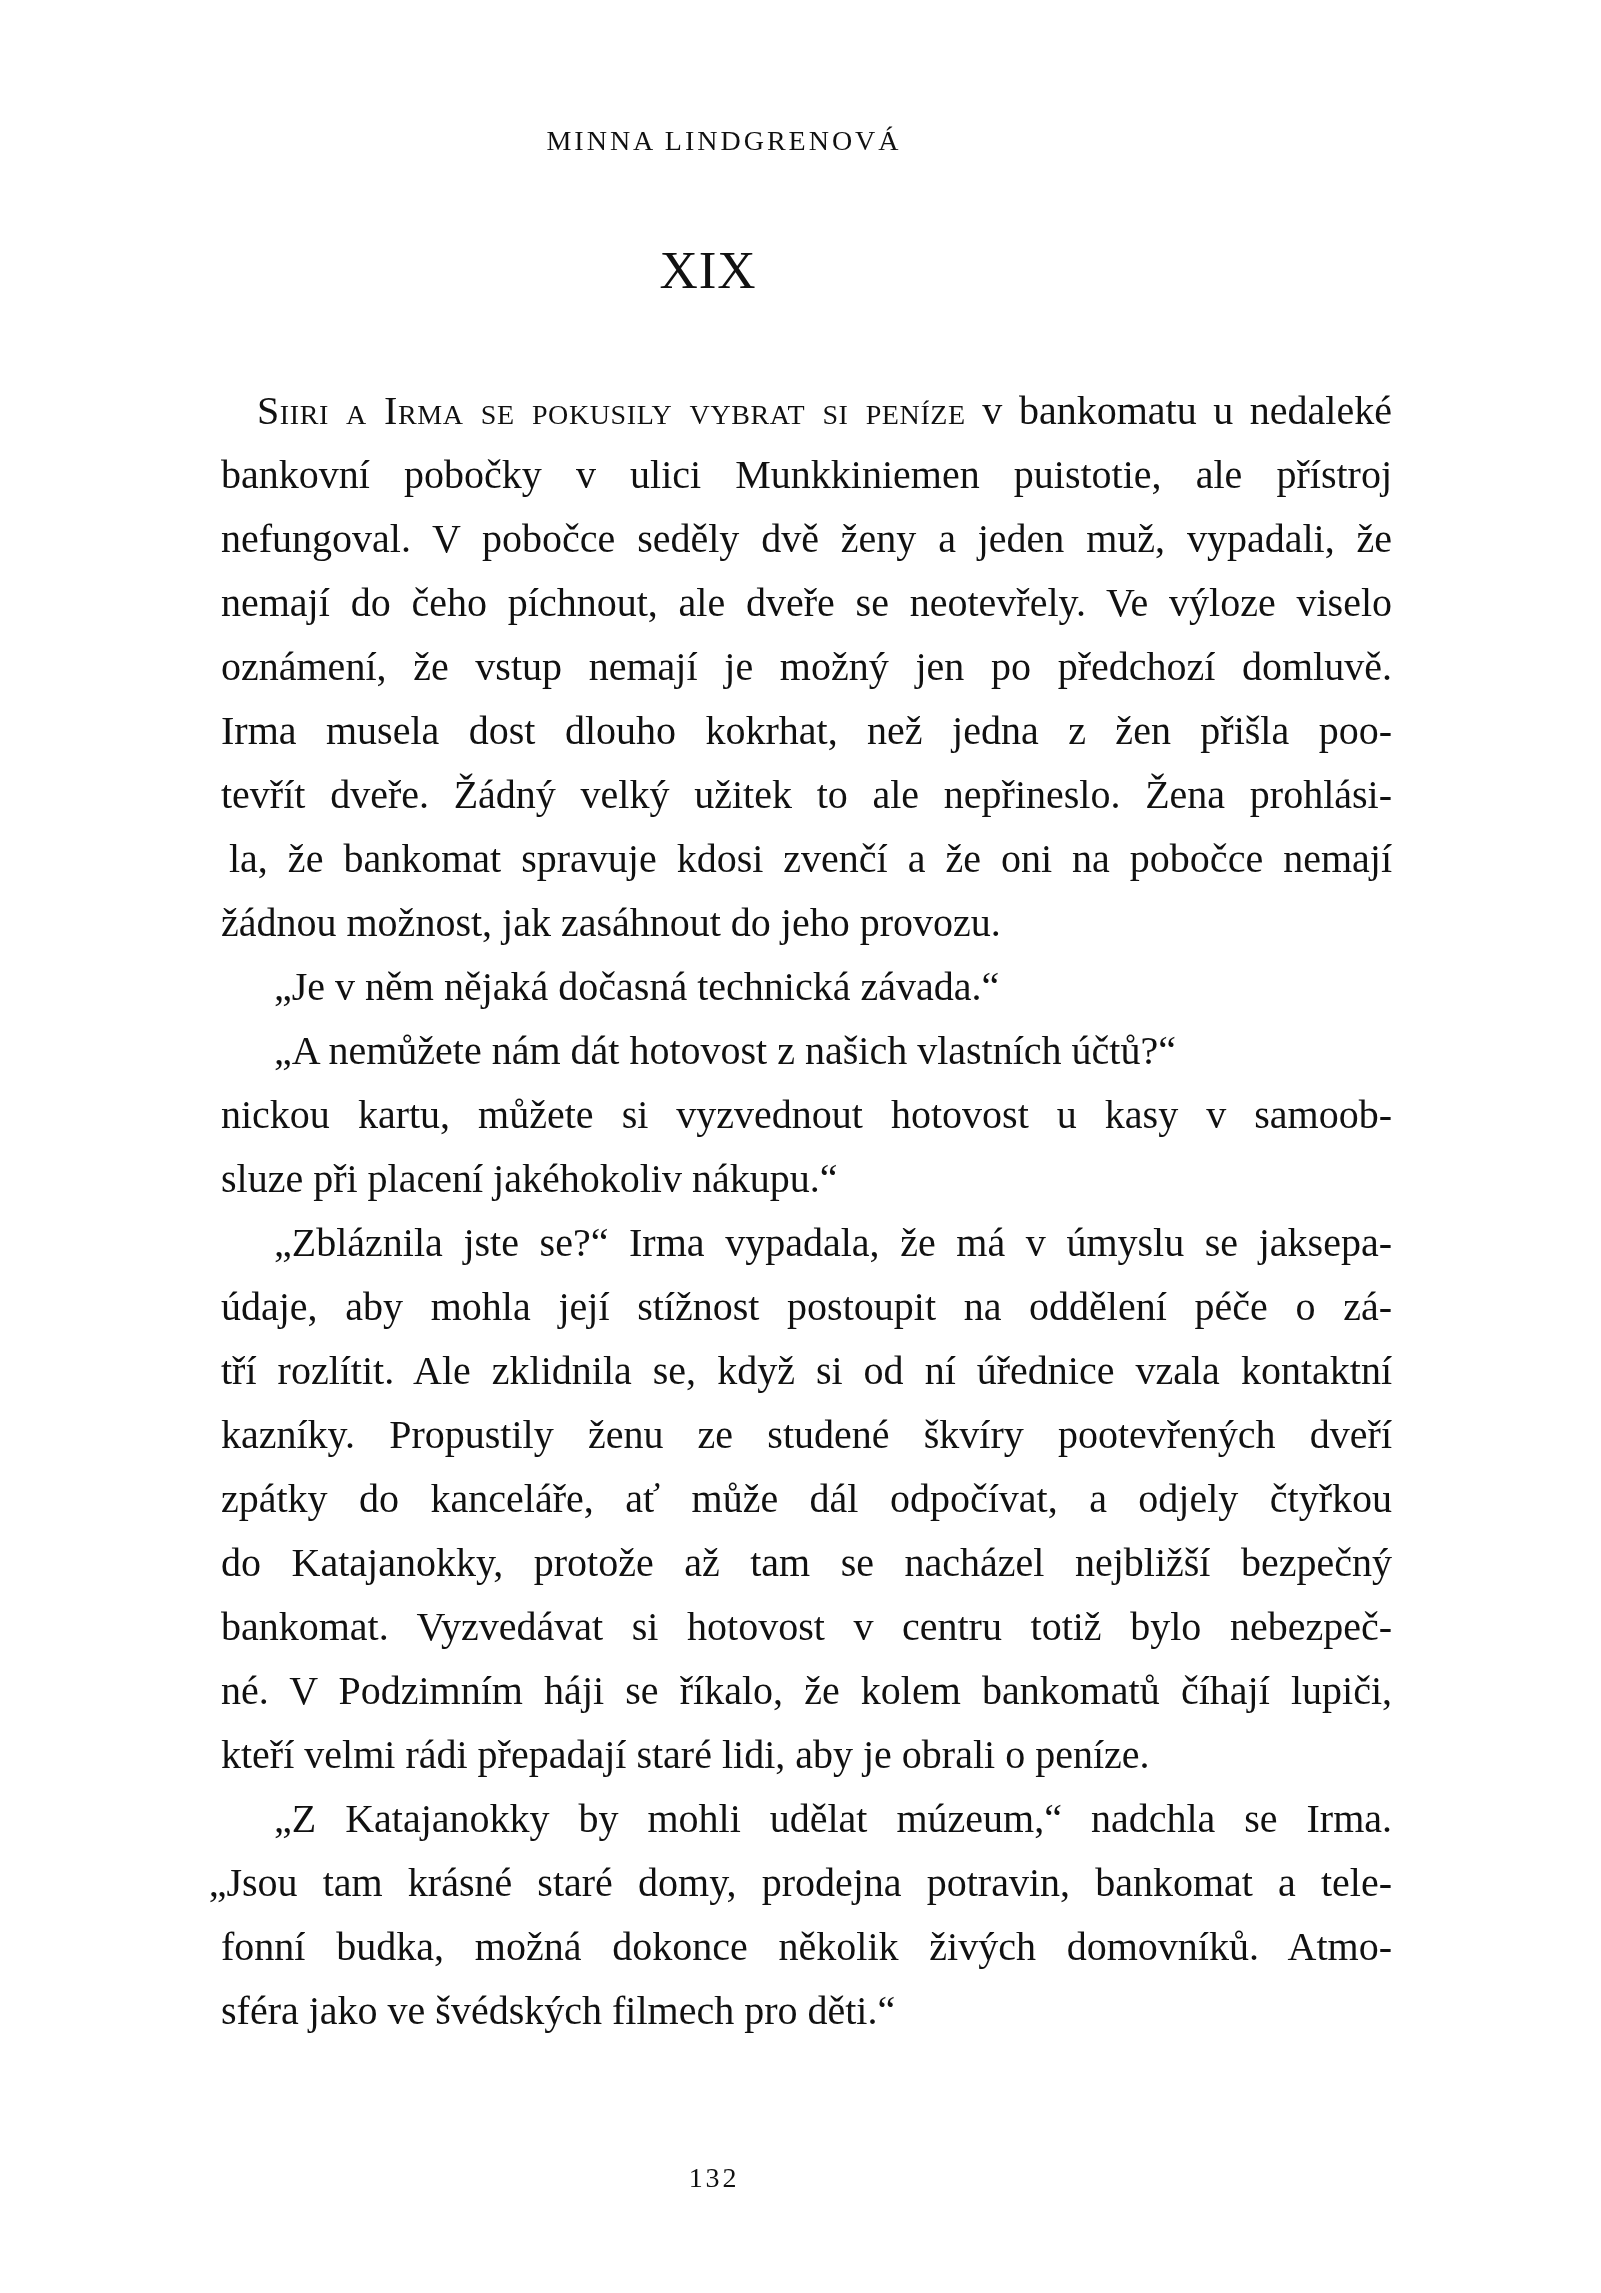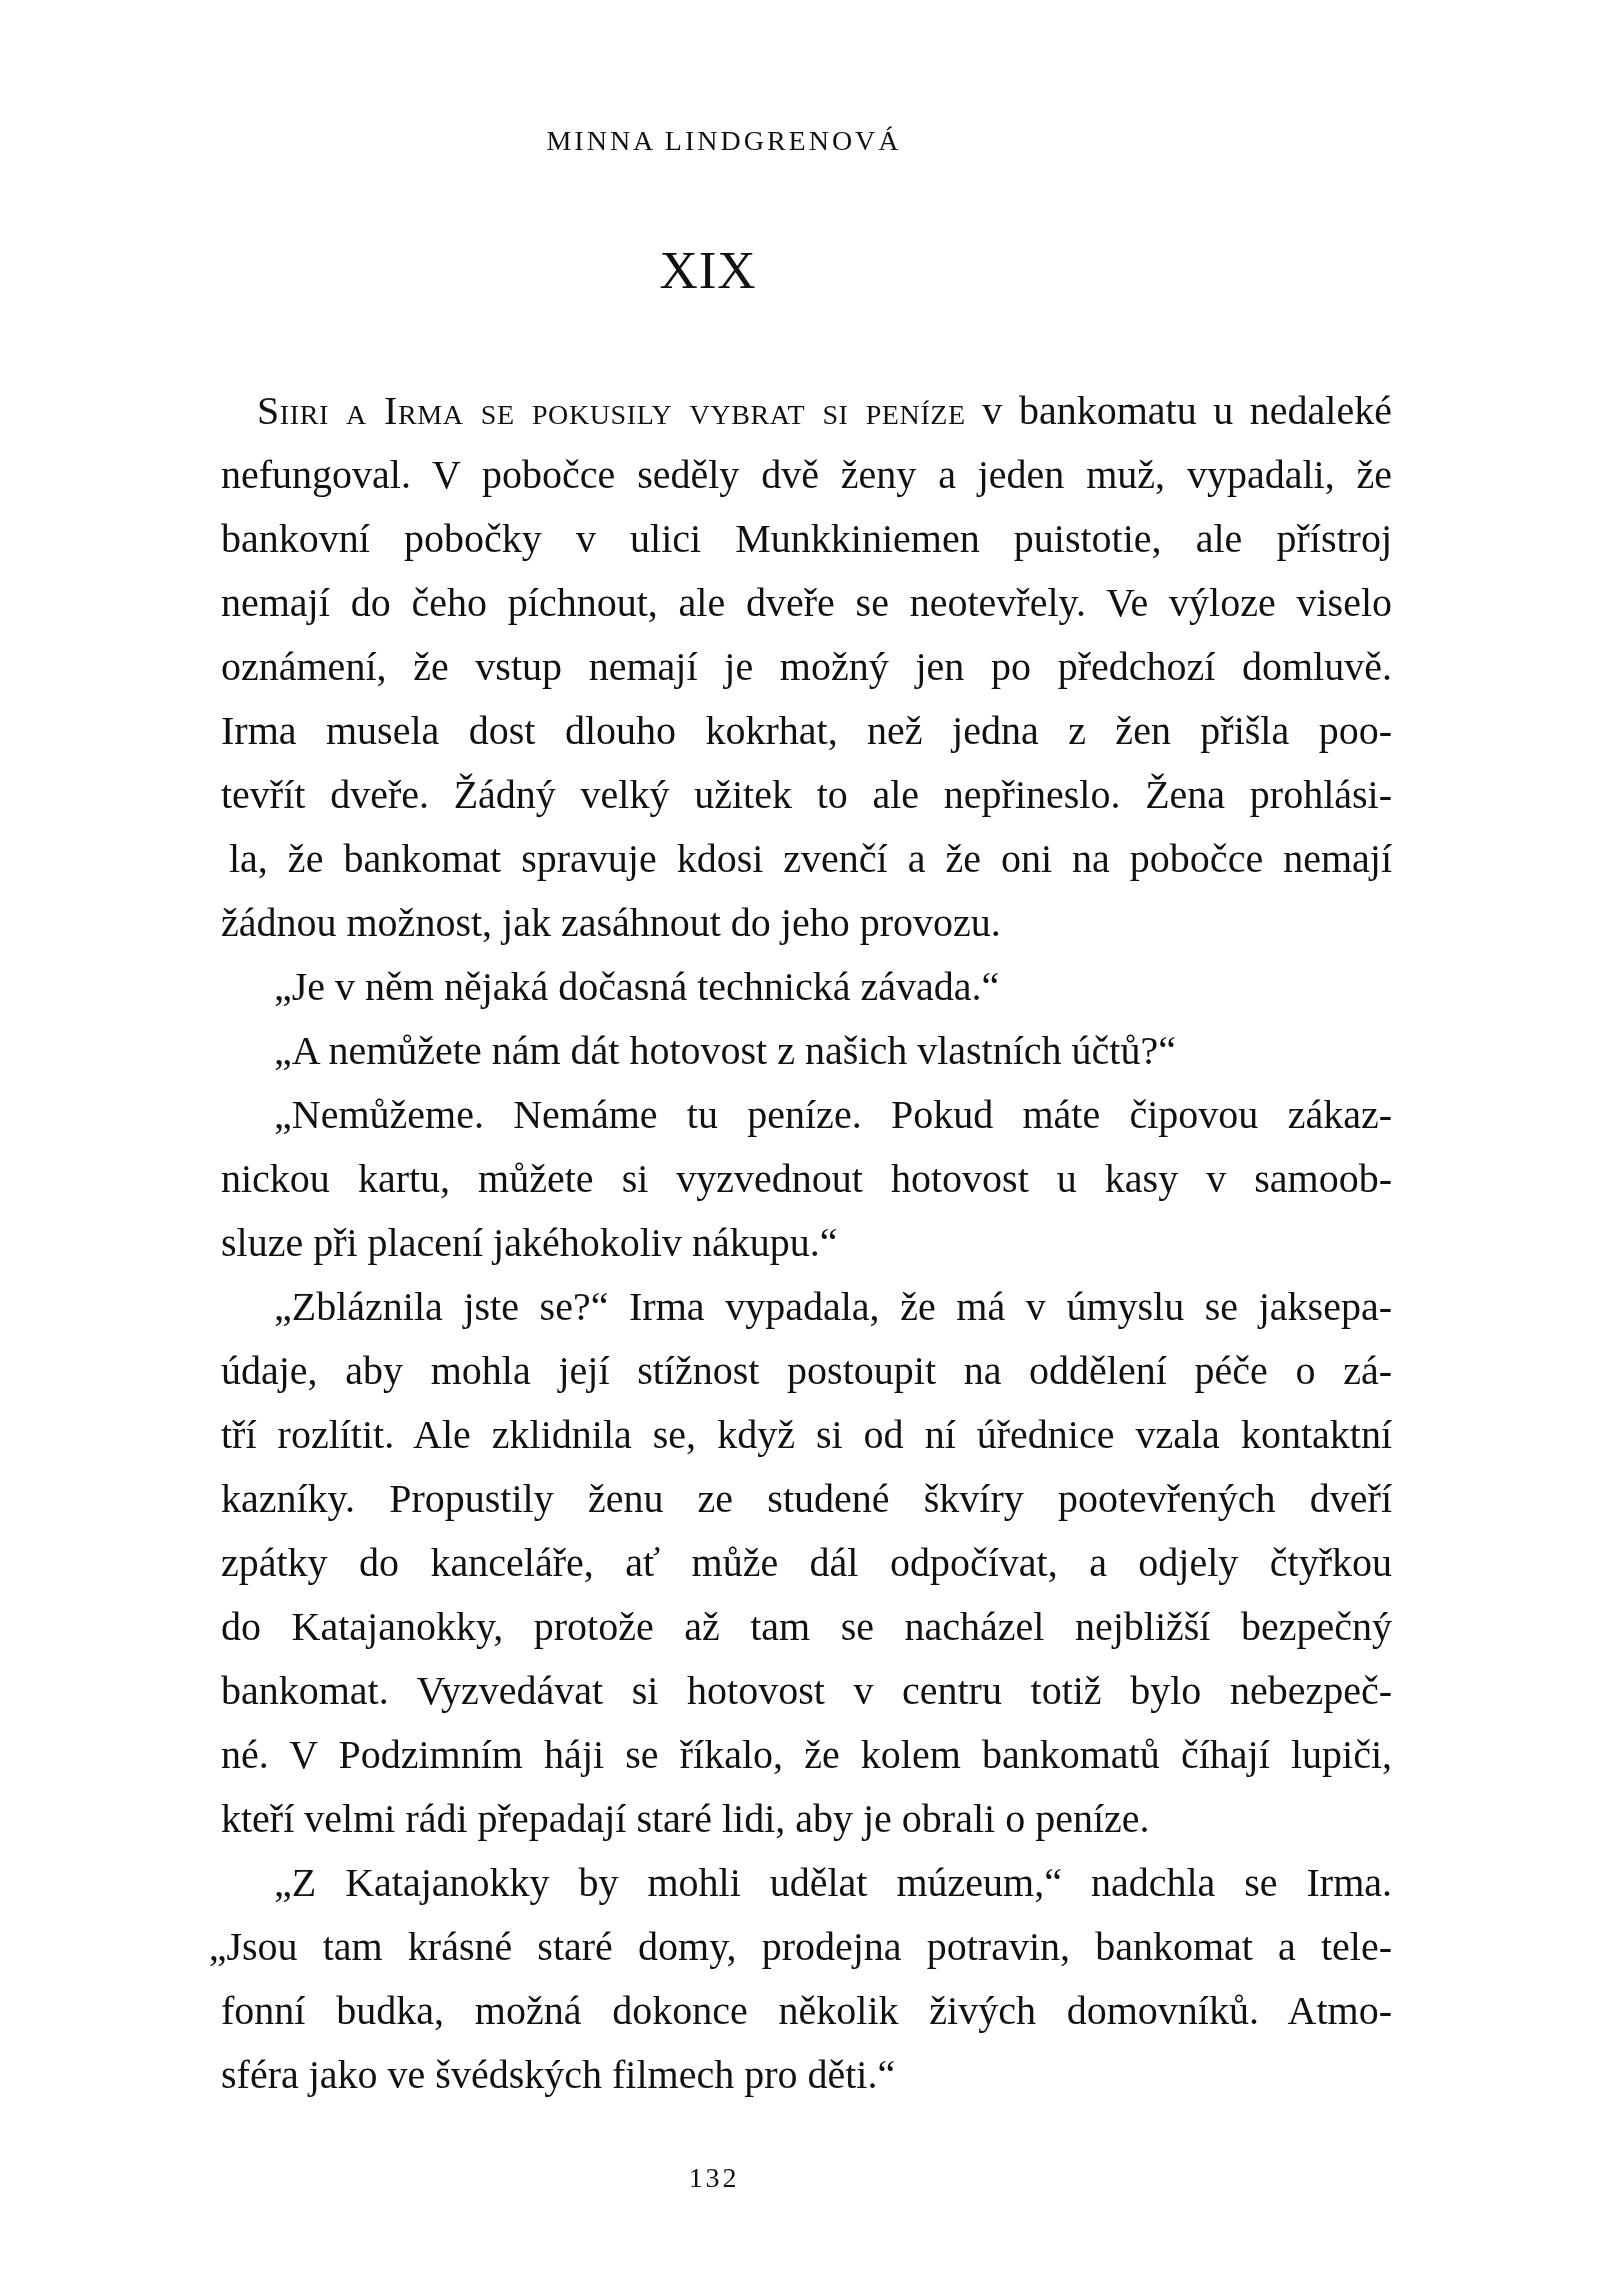--- a/index.html
+++ b/index.html
@@ -21,31 +21,30 @@
 </style>
 </head>
 <body>
 
 <div>
   <div class="running-head">MINNA LINDGRENOVÁ</div>
   <div class="chapter-num">XIX</div>
 
   <div class="body-text">
     <span class="line" style="white-space: nowrap; margin-left: 36px;"><span class="sc">Siiri a Irma se pokusily vybrat si peníze</span><span> v bankomatu u nedaleké</span></span>
+    <span class="line" style="white-space: nowrap;">bankovní pobočky v ulici Munkkiniemen puistotie, ale přístroj</span>
     <span class="line" style="white-space: nowrap;">nefungoval. V pobočce seděly dvě ženy a jeden muž, vypadali, že</span>
-    <span class="line" style="white-space: nowrap;">bankovní pobočky v ulici Munkkiniemen puistotie, ale přístroj</span>
     <span class="line" style="white-space: nowrap;">nemají do čeho píchnout, ale dveře se neotevřely. Ve výloze viselo</span>
     <span class="line" style="white-space: nowrap;">oznámení, že vstup nemají je možný jen po předchozí domluvě.</span>
     <span class="line" style="white-space: nowrap;">Irma musela dost dlouho kokrhat, než jedna z žen přišla poo-</span>
     <span class="line" style="white-space: nowrap;">tevřít dveře. Žádný velký užitek to ale nepřineslo. Žena prohlási-</span>
     <span class="line" style="white-space: nowrap; margin-left: 8px;">la, že bankomat spravuje kdosi zvenčí a že oni na pobočce nemají</span>
     <span class="line last" style="white-space: nowrap;">žádnou možnost, jak zasáhnout do jeho provozu.</span>
     <span class="line indent last" style="white-space: nowrap;">„Je v něm nějaká dočasná technická závada.“</span>
     <span class="line indent last" style="white-space: nowrap;">„A nemůžete nám dát hotovost z našich vlastních účtů?“</span>
-    <span class="line indent" style="white-space: nowrap;">„Nemůžeme. Nemáme tu peníze. Pokud máte čipovou zákaz-</span>
     <span class="line" style="white-space: nowrap;">nickou kartu, můžete si vyzvednout hotovost u kasy v samoob-</span>
     <span class="line last" style="white-space: nowrap;">sluze při placení jakéhokoliv nákupu.“</span>
     <span class="line indent" style="white-space: nowrap;">„Zbláznila jste se?“ Irma vypadala, že má v úmyslu se jaksepa-</span>
     <span class="line" style="white-space: nowrap;">údaje, aby mohla její stížnost postoupit na oddělení péče o zá-</span>
     <span class="line" style="white-space: nowrap;">tří rozlítit. Ale zklidnila se, když si od ní úřednice vzala kontaktní</span>
     <span class="line" style="white-space: nowrap;">kazníky. Propustily ženu ze studené škvíry pootevřených dveří</span>
     <span class="line" style="white-space: nowrap;">zpátky do kanceláře, ať může dál odpočívat, a odjely čtyřkou</span>
     <span class="line" style="white-space: nowrap;">do Katajanokky, protože až tam se nacházel nejbližší bezpečný</span>
     <span class="line" style="white-space: nowrap;">bankomat. Vyzvedávat si hotovost v centru totiž bylo nebezpeč-</span>
     <span class="line" style="white-space: nowrap;">né. V Podzimním háji se říkalo, že kolem bankomatů číhají lupiči,</span>

